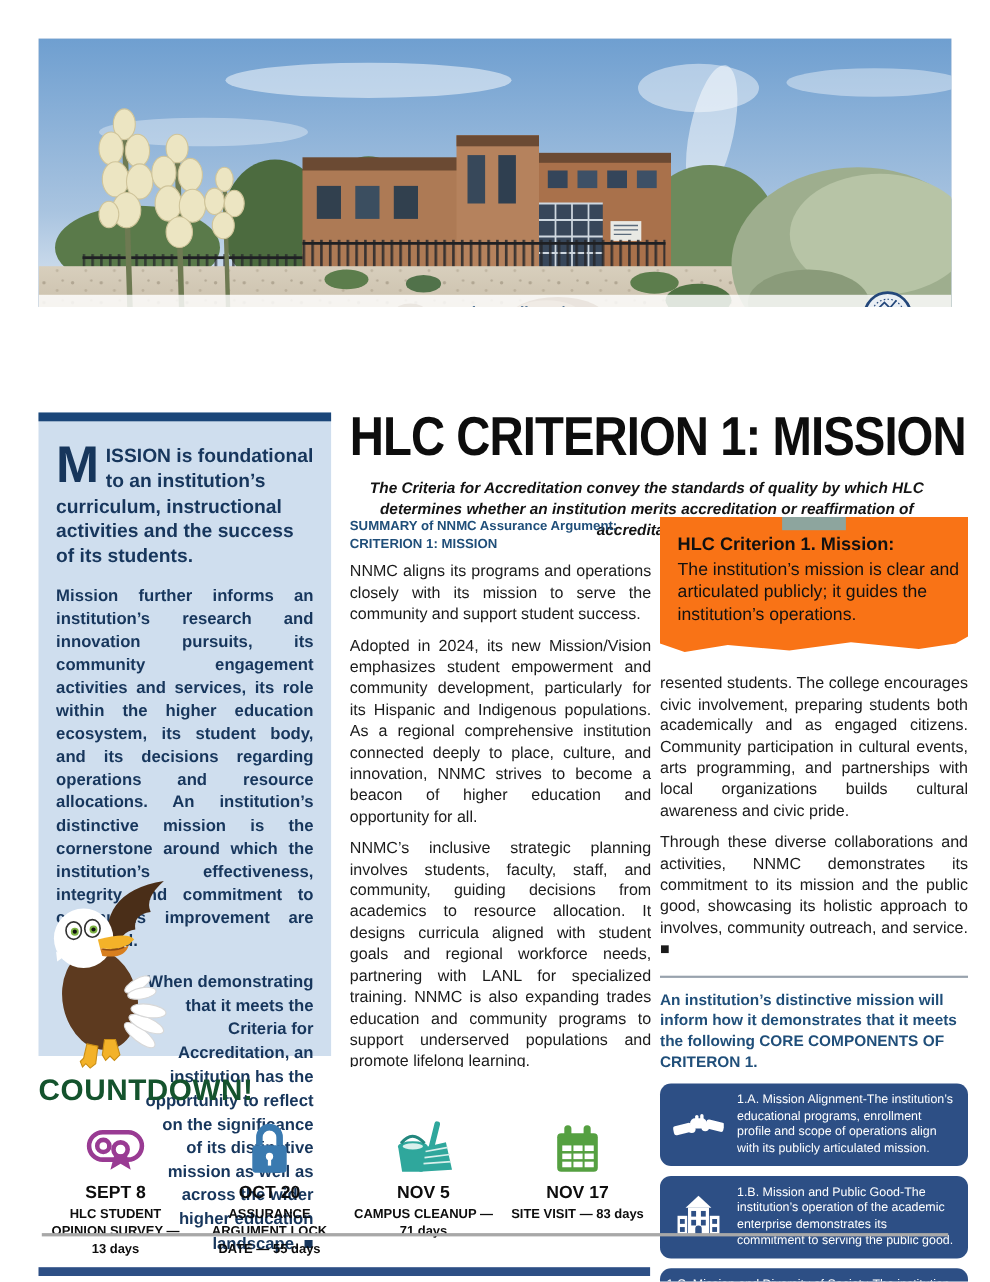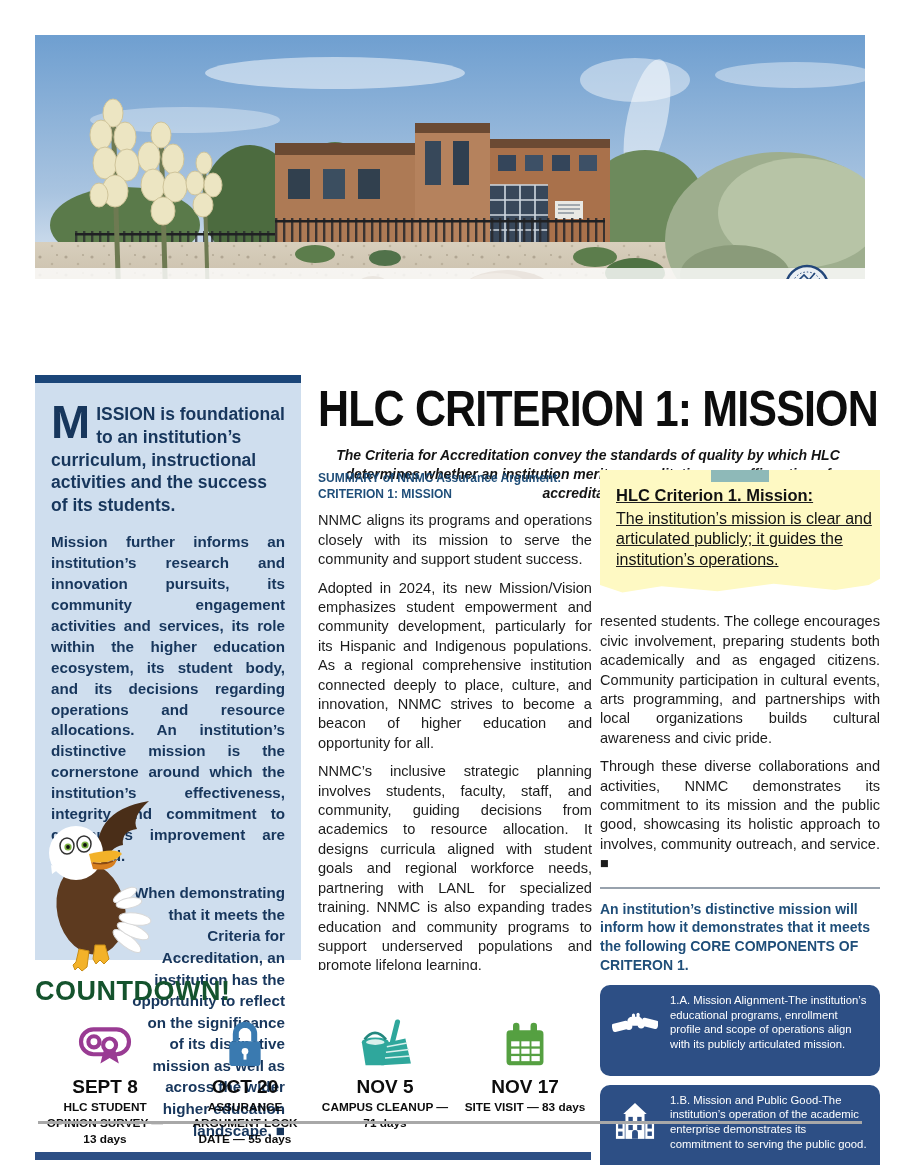--- a/index.html
+++ b/index.html
@@ -3,56 +3,56 @@
 <meta charset="utf-8">
 <style>
   html,body{margin:0;padding:0;}
   body{width:900px;height:1165px;background:#fff;font-family:"Liberation Sans",sans-serif;position:relative;overflow:hidden;color:#1d1d1f;}
   .abs{position:absolute;}
 
   
   .photo{left:35px;top:35px;width:830px;height:244px;overflow:hidden;background:#9db8d6;}
 
   
-  .headline{left:318px;top:380px;width:560px;}
+  .headline{left:318px;top:368px;width:560px;}
   .headline h1{margin:0;font-size:50px;font-weight:800;letter-spacing:-1px;color:#0d0d0d;white-space:nowrap;transform:scaleX(.86);transform-origin:left;}
   .subtitle{margin-top:8px;width:540px;font-size:14px;font-style:italic;font-weight:bold;color:#141414;line-height:1.35;text-align:center;}
 
   
   .sidebar{left:35px;top:375px;width:266px;height:585px;background:#cfdeee;border-top:8px solid #1b4679;box-sizing:border-box;padding:20px 16px 0 16px;color:#17365c;}
   .lead{font-size:17.5px;font-weight:bold;line-height:1.3;}
   .dropcap{float:left;font-size:47px;line-height:38px;font-weight:800;padding-right:6px;}
   .sb-p{margin-top:15px;font-size:15.2px;font-weight:bold;line-height:1.38;text-align:justify;}
   .sb-p2{margin-top:15px;font-size:15.2px;font-weight:bold;line-height:1.42;text-align:right;padding-left:78px;}
   .eagle{left:-6px;top:408px;width:150px;height:185px;}
 
   
   .main-col{left:318px;top:470px;width:274px;height:500px;overflow:hidden;}
   .col-head{font-size:12px;font-weight:bold;color:#1f4e79;line-height:1.35;margin-bottom:9px;}
   .body-p{font-size:14.6px;line-height:1.33;text-align:justify;margin:0 0 9px 0;color:#1b1b1b;}
 
   .right-col{left:600px;top:470px;width:280px;}
-  .callout{position:relative;background:#fef9c3;padding:16px 4px 26px 16px;margin-bottom:16px;
-           clip-path:polygon(0 0,100% 0,100% 86%,96% 91%,84% 95%,62% 90%,42% 96%,22% 92%,8% 97%,0 91%);text-decoration:underline;}
+  .callout{position:relative;background:#f97316;padding:16px 4px 26px 16px;margin-bottom:16px;
+           clip-path:polygon(0 0,100% 0,100% 86%,96% 91%,84% 95%,62% 90%,42% 96%,22% 92%,8% 97%,0 91%);}
   .tape{position:absolute;top:0px;left:50%;transform:translateX(-50%);width:58px;height:12px;background:rgba(122,174,182,.85);}
   .callout-title{font-size:16.5px;font-weight:bold;color:#111;margin-bottom:4px;}
   .callout-body{font-size:16px;color:#111;line-height:1.28;}
   .rc-divider{border:0;border-top:2px solid #98a2ad;margin:13px 0 11px 0;}
   .core-intro{font-size:14px;font-weight:bold;color:#1f4e79;line-height:1.33;margin-bottom:11px;}
-  .core-box{display:flex;align-items:center;gap:6px;background:#2d4f85;border-radius:10px;padding:8px 10px 24px 6px;margin-bottom:9px;}
+  .core-box{display:flex;align-items:center;gap:6px;background:#2d4f85;border-radius:10px;padding:8px 10px 8px 6px;margin-bottom:9px;}
   .core-ic{flex:0 0 58px;display:flex;justify-content:center;}
   .core-tx{font-size:11.3px;color:#fff;line-height:1.3;}
 
   
   .countdown{left:35px;top:976px;width:560px;}
   .cd-title{font-size:27px;font-weight:800;color:#14532d;letter-spacing:.5px;}
   .cd-row{display:flex;margin-top:10px;}
   .cd-item{flex:1;text-align:center;padding:0 6px;}
   .cd-ic{height:52px;display:flex;align-items:flex-end;justify-content:center;}
-  .cd-date{font-size:19px;font-weight:800;margin-top:7px;color:#0d0d0d;}
+  .cd-date{font-size:16px;font-weight:800;margin-top:7px;color:#0d0d0d;}
   .cd-label{font-size:11.8px;font-weight:bold;line-height:1.35;margin-top:2px;color:#0d0d0d;}
 
   .bottom-rule{left:38px;top:1121px;width:824px;height:3px;background:#a8a8a8;}
   .bottom-bar{left:35px;top:1152px;width:556px;height:8px;background:#2d4f85;}
 </style>
 </head>
 <body>
 
 <div class="abs photo">
   <svg width="830" height="320" viewBox="0 0 830 320">

